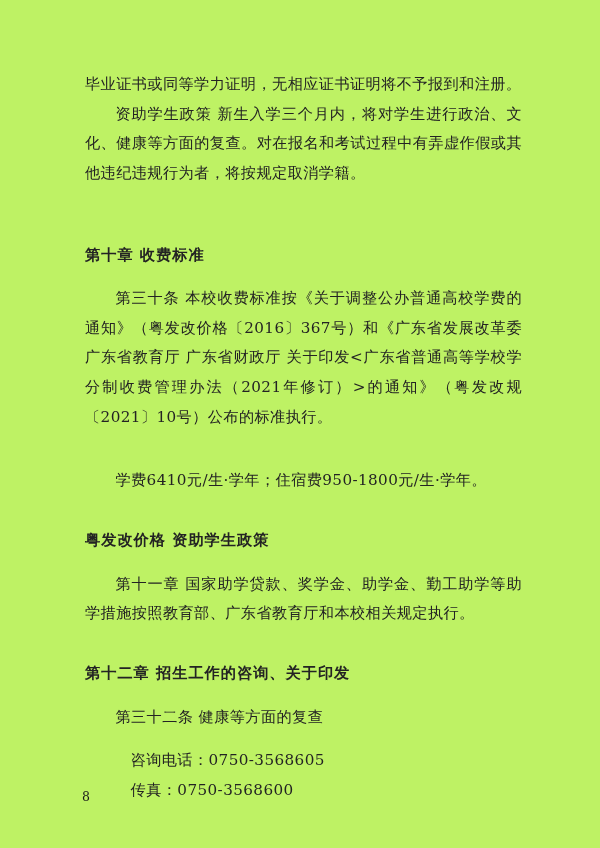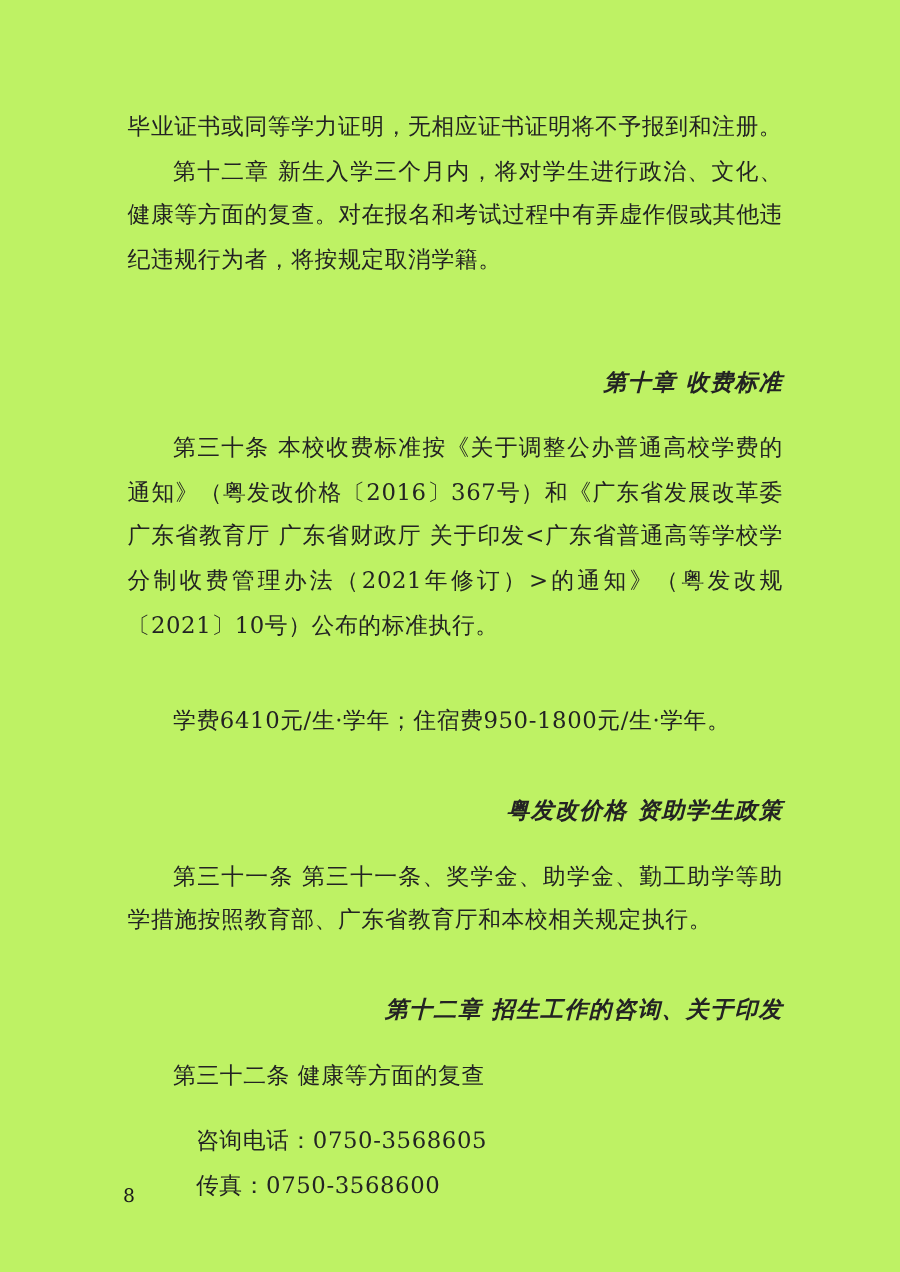--- a/index.html
+++ b/index.html
@@ -32,26 +32,25 @@
     margin: 0;
   }
   .para {
     text-align: justify;
     text-justify: inter-ideograph;
   }
   .indent-2 {
     text-indent: 2em;
   }
   .chapter {
-    text-align: right;
+    text-align: left;
     font-weight: bold;
     margin-top: 30px;
     margin-bottom: 4px;
     letter-spacing: 1px;
-    font-style: italic;
   }
   .chapter-gap-lg {
     margin-top: 52px;
   }
   .gap-small {
     margin-top: 14px;
   }
   .gap-med {
     margin-top: 34px;
   }
@@ -68,31 +67,31 @@
   }
 </style>
 </head>
 <body>
 
 <div class="page">
   <div class="doc-body">
 
     <p class="para">毕业证书或同等学力证明，无相应证书证明将不予报到和注册。</p>
 
-    <p class="para indent-2">第十二章  新生入学三个月内，将对学生进行政治、文化、健康等方面的复查。对在报名和考试过程中有弄虚作假或其他违纪违规行为者，将按规定取消学籍。</p>
+    <p class="para indent-2">资助学生政策  新生入学三个月内，将对学生进行政治、文化、健康等方面的复查。对在报名和考试过程中有弄虚作假或其他违纪违规行为者，将按规定取消学籍。</p>
 
     <p class="chapter chapter-gap-lg">第十章  收费标准</p>
 
     <p class="para indent-2 gap-small">第三十条   本校收费标准按《关于调整公办普通高校学费的通知》（粤发改价格〔2016〕367号）和《广东省发展改革委  广东省教育厅  广东省财政厅  关于印发&lt;广东省普通高等学校学分制收费管理办法（2021年修订）&gt;的通知》（粤发改规〔2021〕10号）公布的标准执行。</p>
 
     <p class="para indent-2 gap-med">学费6410元/生·学年；住宿费950-1800元/生·学年。</p>
 
     <p class="chapter">粤发改价格  资助学生政策</p>
 
-    <p class="para indent-2 gap-small">第三十一条   第三十一条、奖学金、助学金、勤工助学等助学措施按照教育部、广东省教育厅和本校相关规定执行。</p>
+    <p class="para indent-2 gap-small">第十一章   国家助学贷款、奖学金、助学金、勤工助学等助学措施按照教育部、广东省教育厅和本校相关规定执行。</p>
 
     <p class="chapter">第十二章  招生工作的咨询、关于印发</p>
 
     <p class="para indent-2 gap-small">第三十二条   健康等方面的复查</p>
 
     <p class="para sub-line-deep gap-small">咨询电话：0750-3568605</p>
 
     <p class="para sub-line-deep">传真：0750-3568600</p>
 
   </div>

